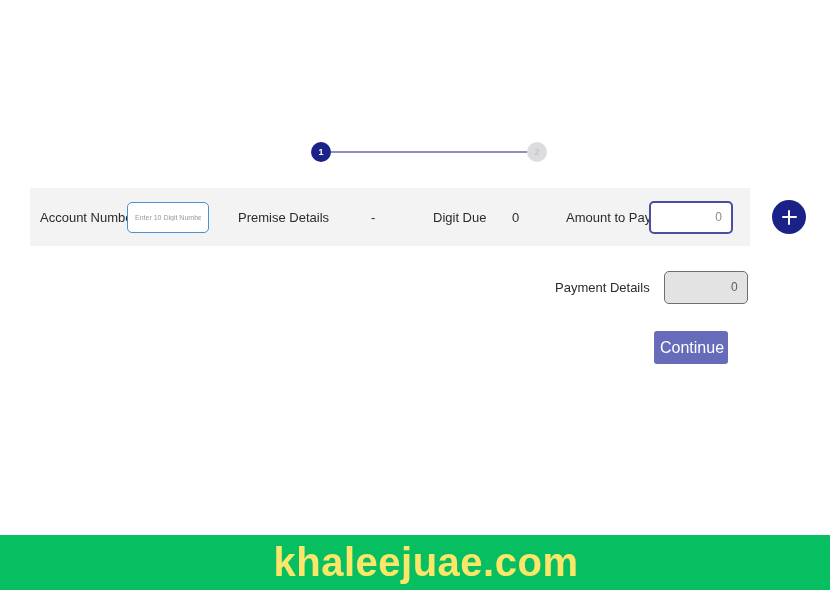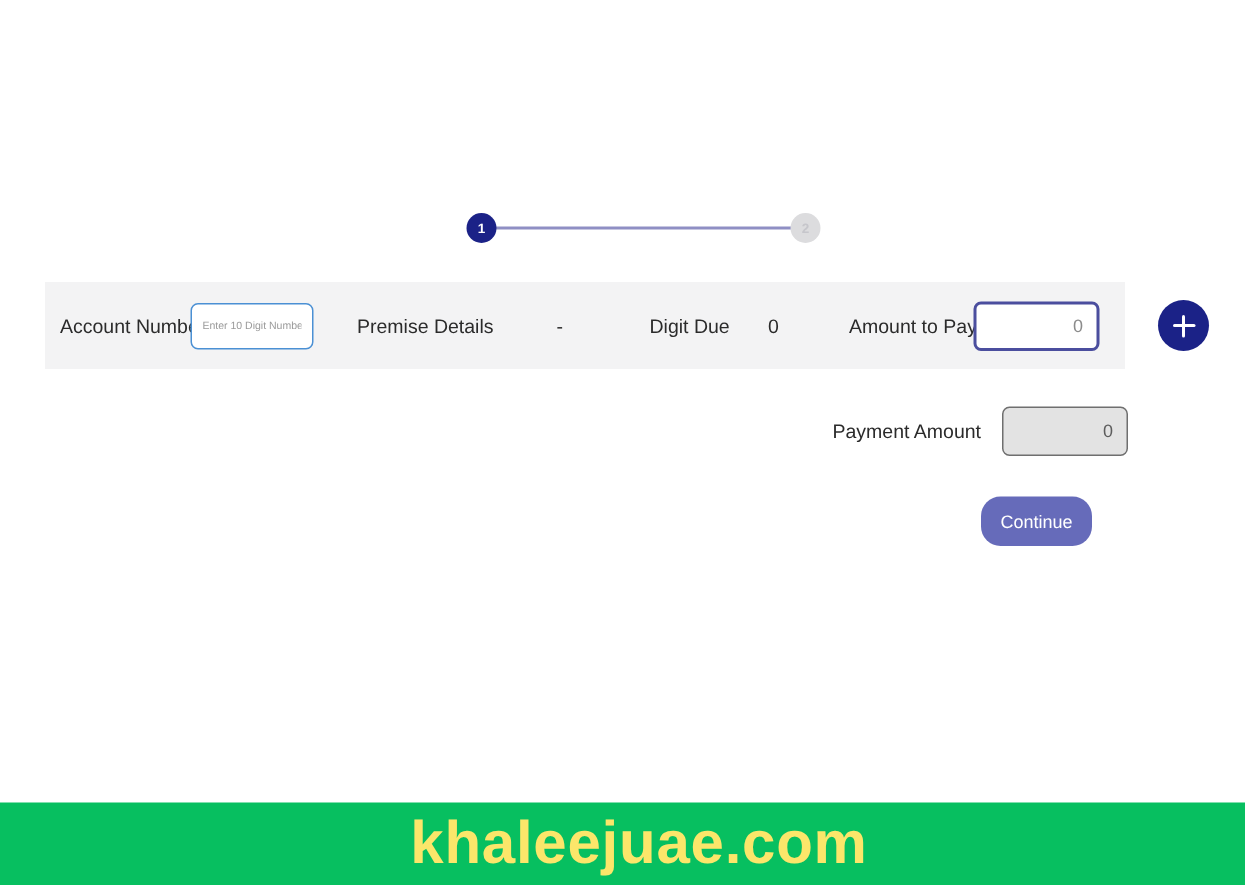--- a/index.html
+++ b/index.html
@@ -188,23 +188,23 @@
   
   .continue-button {
     position: absolute;
     left: 654px;
     top: 331px;
     width: 74px;
     height: 33px;
     background: #666bba;
     color: #ffffff;
     border: none;
-    border-radius: 13px;
-    font-family: "Liberation Sans", sans-serif;
-    font-size: 12px;
+    border-radius: 3px;
+    font-family: "Liberation Sans", sans-serif;
+    font-size: 16px;
     cursor: pointer;
   }
 
   
   .watermark-banner {
     position: absolute;
     left: 0;
     bottom: 0;
     width: 830px;
     height: 55px;
@@ -247,21 +247,21 @@
   <span class="field-label lbl-amountpay">Amount to Pay</span>
 
   <input class="amount-input inp-amountpay" type="text" value="0" style="">
 </div>
 
 <button class="add-button">
   <span class="plus"></span>
 </button>
 
 <div class="payment-row">
-  <span class="payment-label">Payment Amount</span>
+  <span class="payment-label">Payment Details</span>
   <input class="payment-input" type="text" readonly="" value="0" style="">
 </div>
 
 <button class="continue-button">Continue</button>
 
 <div class="watermark-banner">
   <span class="watermark-text">khaleejuae.com</span>
 </div>
 
 </body></html>

